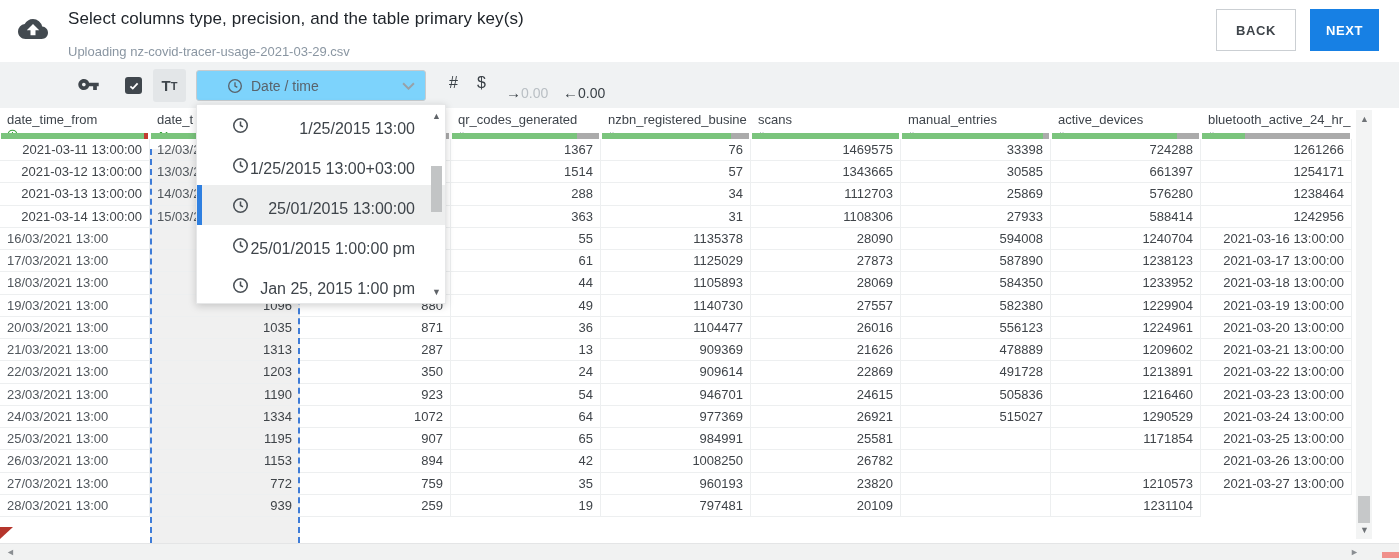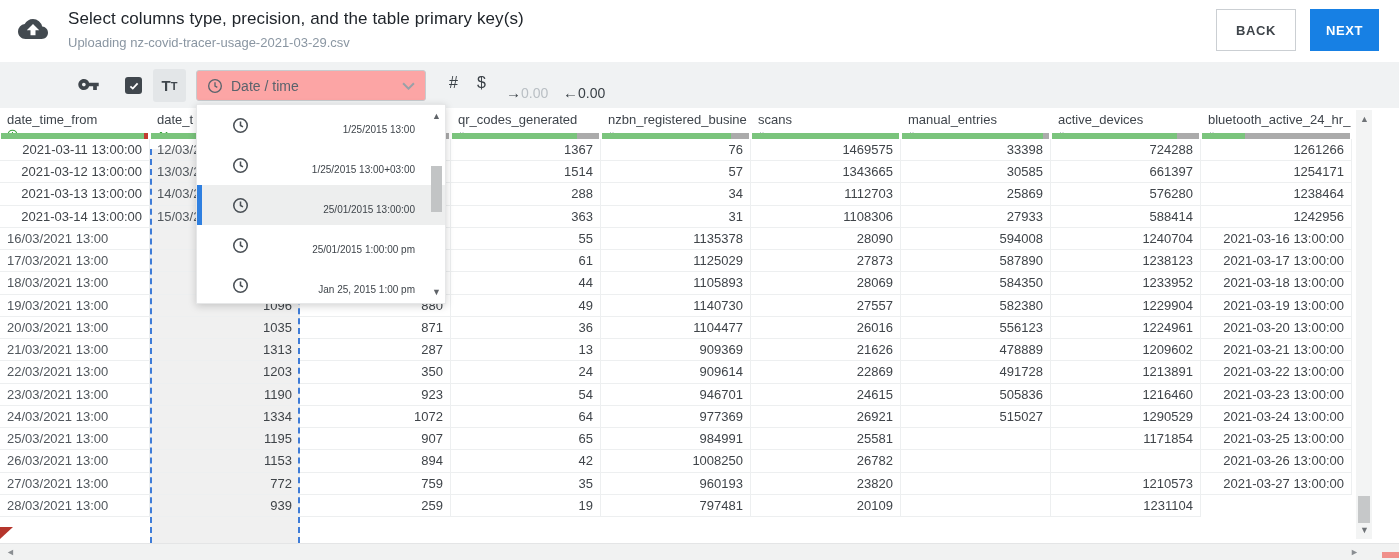--- a/index.html
+++ b/index.html
@@ -4,38 +4,38 @@
 <style>
   * { margin:0; padding:0; box-sizing:border-box; }
   html,body { width:1399px; height:560px; overflow:hidden; background:#fff;
     font-family:"Liberation Sans", sans-serif; }
   .stage { position:relative; width:1399px; height:560px; background:#fff; }
 
   
   .hdr { position:absolute; left:0; top:0; width:1399px; height:45px; background:#fff; z-index:60; }
   .cloud { position:absolute; left:18px; top:16px; }
   .title { position:absolute; left:68px; top:9px; font-size:17px; color:#20252B; letter-spacing:.1px; }
-  .subtitle { position:absolute; left:68px; top:35px; font-size:13px; color:#8A96A2;text-align:right; }
+  .subtitle { position:absolute; left:68px; top:44px; font-size:13px; color:#8A96A2;text-align:right; }
   .btn { position:absolute; top:9px; height:42px; border-radius:0; font-size:13px; font-weight:bold;
          letter-spacing:.6px; display:flex; align-items:center; justify-content:center; cursor:pointer; }
   .btn-back { left:1216px; width:80px; background:#fff; border:1px solid #CBCFD3; color:#3F454B; }
   .btn-next { left:1310px; width:69px; background:#1780E4; border:1px solid #1780E4; color:#fff; }
 
   
   .toolbar { position:absolute; left:0; top:62px; width:1399px; height:46px; background:#F0F2F3; z-index:30; }
   .tkey { position:absolute; left:77px; top:15px; color:#3F464C; }
   .tcheck { position:absolute; left:125px; top:77px; width:17px; height:17px; background:#40474D;
             border-radius:3px; display:flex; align-items:center; justify-content:center; }
   .toolbar .tcheck { top:15px; }
   .ttbtn { position:absolute; left:153px; top:7px; width:33px; height:33px; background:#E3E6E8;
            border-radius:3px; color:#3F464C; display:flex; align-items:center; justify-content:center; cursor:pointer; }
   .ttbtn b { font-size:15px; font-weight:bold; }
   .ttbtn i { font-style:normal; font-size:11px; font-weight:bold; }
-  .tsel { position:absolute; left:196px; top:8px; width:230px; height:31px; background:#fca5a5;
-          border:1px solid #C7CBCE; border-radius:3px; display:flex; align-items:center; cursor:pointer; }
+  .tsel { position:absolute; left:196px; top:8px; width:230px; height:31px; background:#7dd3fc;
+          border:1px solid #C7CBCE; border-radius:3px; display:flex; align-items:center; cursor:pointer;padding-left:20px; }
   .tsel .sic { margin-left:10px; display:flex; }
   .tsel .slb { margin-left:8px; font-size:14px; color:#59636C; flex:1; }
   .tsel .chev { margin-right:10px; display:flex; }
   .tglyph { position:absolute; top:12px; font-size:16px; font-weight:500; color:#3A4147; cursor:pointer; }
   .tprec { position:absolute; top:14px; font-size:14px; color:#3A4147; cursor:pointer; white-space:nowrap;margin-top:8px; }
   .tprec .arr { font-size:15px; }
   .tprec.dim .num { color:#B9BFC4; }
 
   
   .twrap { position:absolute; left:0; top:108px; width:1352px; height:435px; background:#fff; }
@@ -58,21 +58,21 @@
         border-left:2px dashed #3E7CD8; border-right:2px dashed #3E7CD8; pointer-events:none; }
   .corner-flag { position:absolute; left:0; top:417px; z-index:6; }
 
   
   .popup { position:absolute; left:196px; top:104px; width:250px; height:200px; background:#fff;
            border:1px solid #E6E7E8; box-shadow:0 2px 8px rgba(0,0,0,.18); z-index:50; }
   .dd-item { height:40px; display:flex; align-items:center; position:relative; cursor:pointer; }
   .dd-item.sel { background:#EDEEEE; }
   .dd-item.sel::before { content:''; position:absolute; left:0; top:0; bottom:0; width:5px; background:#2E7FE0; }
   .dd-ic { margin-left:35px; display:flex; }
-  .dd-lb { flex:1; text-align:right; padding-right:30px; font-size:10px; color:#3E444A;margin-top:8px; }
+  .dd-lb { flex:1; text-align:right; padding-right:30px; font-size:16px; color:#3E444A;margin-top:8px; }
   .dd-sb-up   { position:absolute; right:4px; top:6px;   font-size:9px; color:#5F6368; cursor:pointer; }
   .dd-sb-down { position:absolute; right:4px; bottom:6px; font-size:9px; color:#5F6368; cursor:pointer; }
   .dd-thumb { position:absolute; right:3px; top:61px; width:11px; height:46px; background:#C2C4C5; cursor:pointer; }
 
   
   .vsb { position:absolute; left:1356px; top:110px; width:16px; height:429px; background:#F3F4F4; z-index:20; }
   .vsb .up   { position:absolute; left:4px; top:4px;    font-size:9px; color:#6F7377; cursor:pointer; }
   .vsb .down { position:absolute; left:4px; bottom:4px; font-size:9px; color:#6F7377; cursor:pointer; }
   .vsb .thumb{ position:absolute; left:2px; top:386px; width:12px; height:27px; background:#C6C8C9; cursor:pointer; }
   .hsb { position:absolute; left:0; top:543px; width:1399px; height:17px; background:#F1F2F2;

